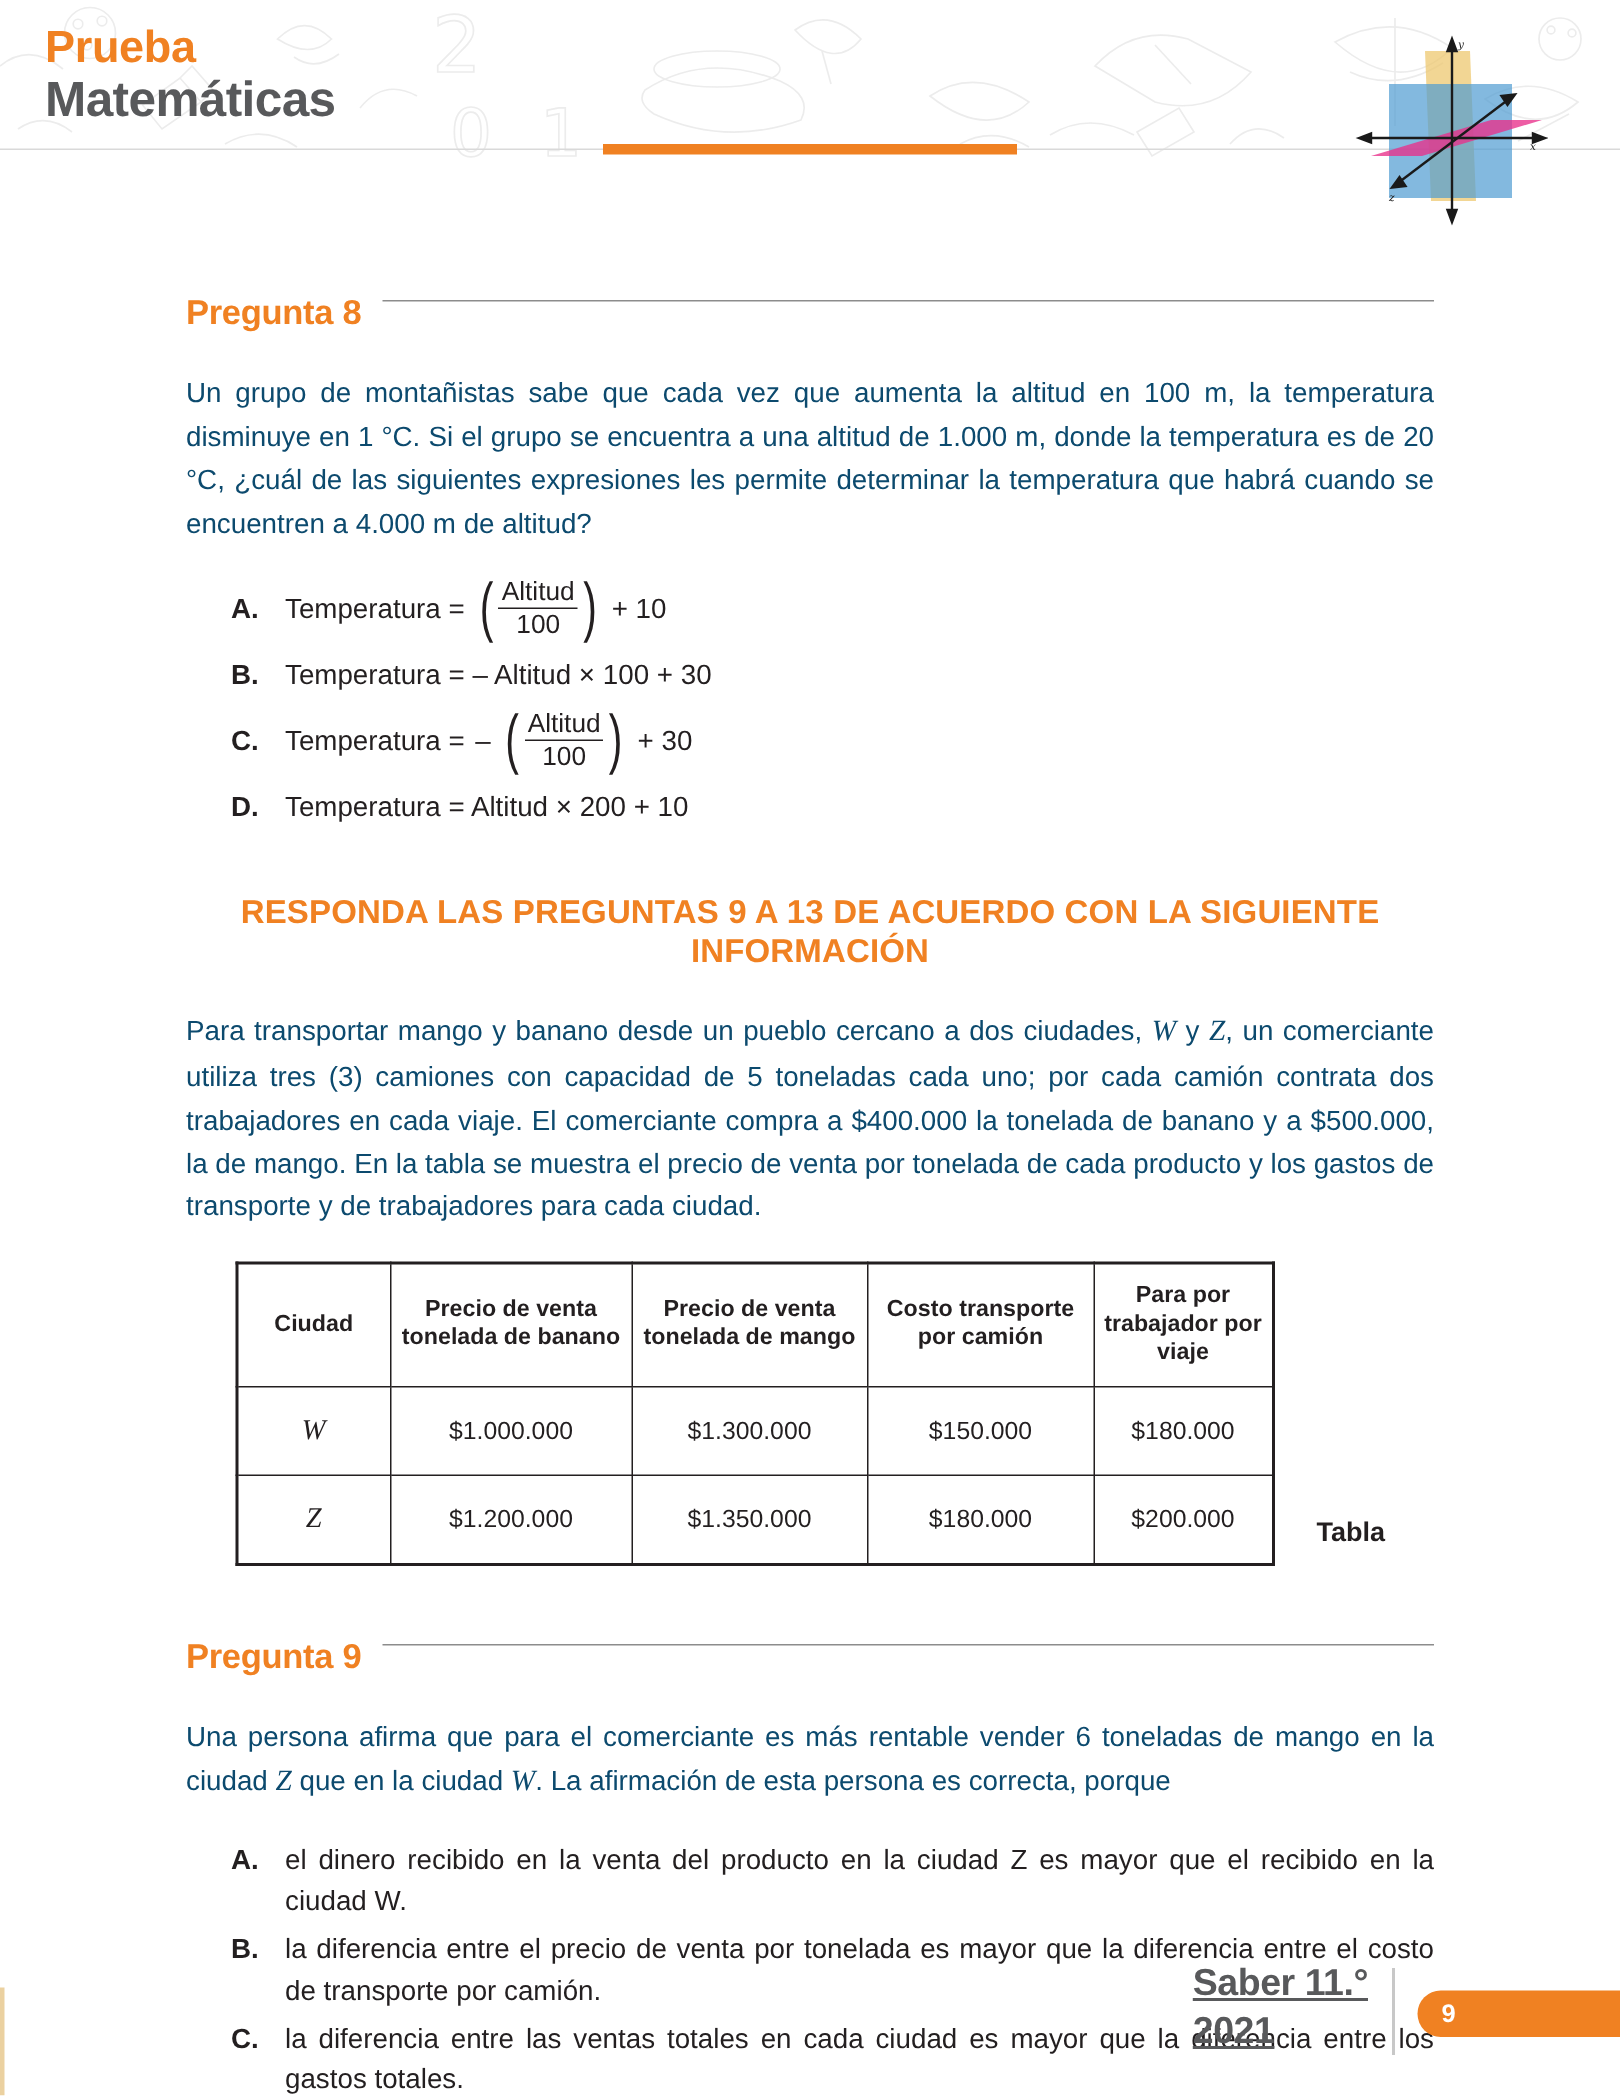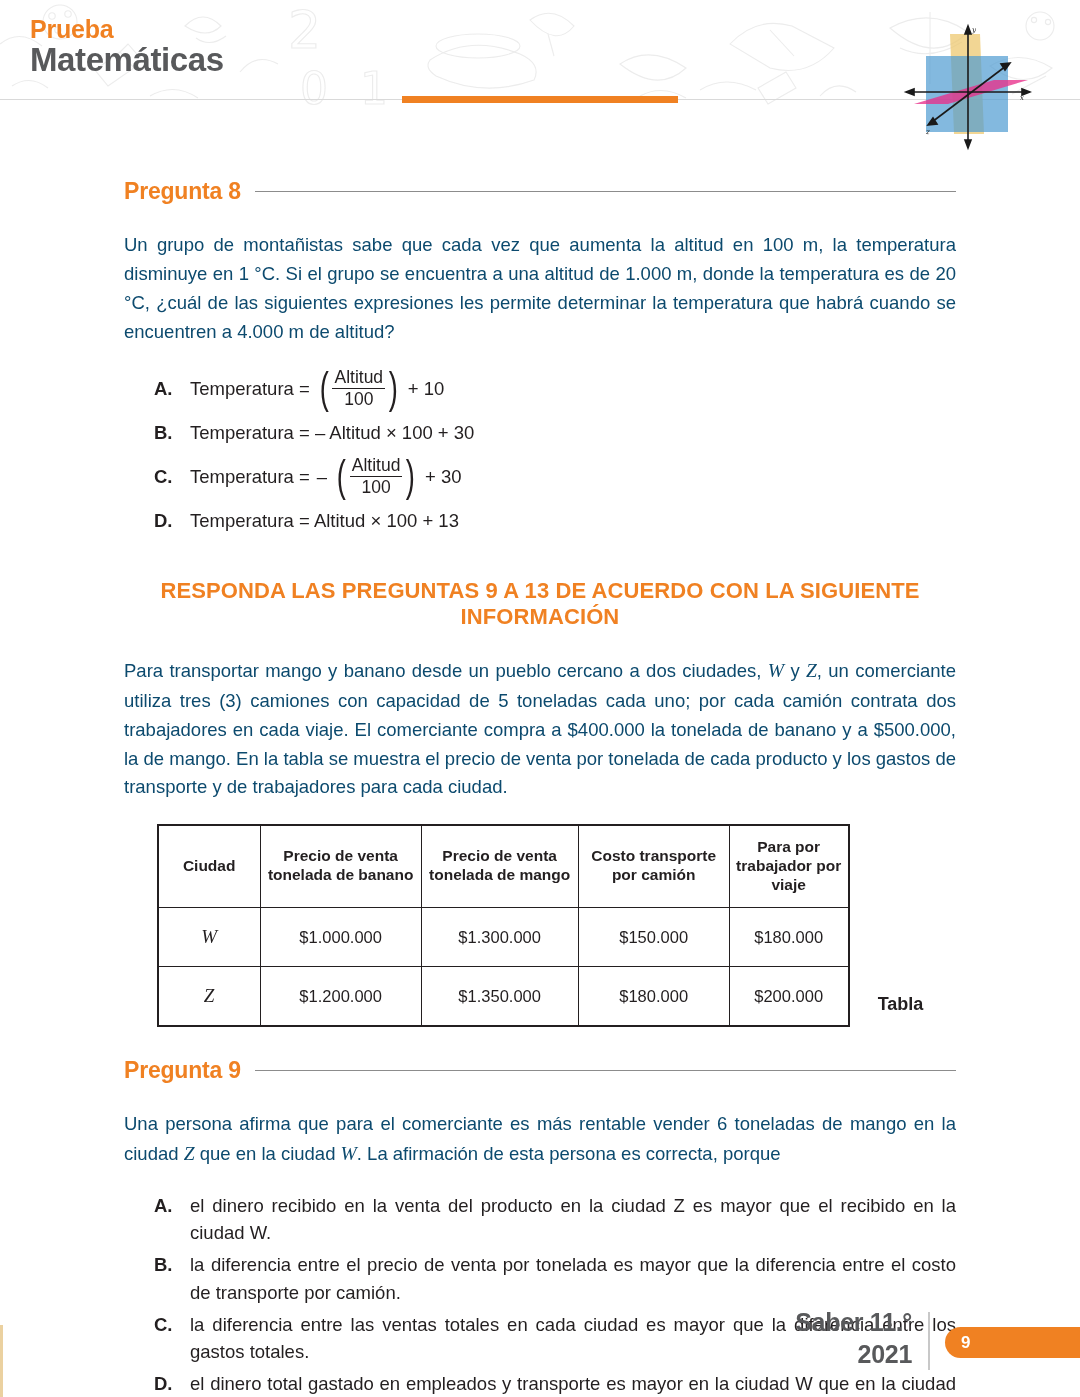--- a/index.html
+++ b/index.html
@@ -31,21 +31,21 @@
     height: 112px;
     opacity: 0.5;
   }
   .header-titles {
     position: absolute;
     left: 30px;
     top: 16px;
     z-index: 4;
   }
   .title-prueba {
-    font-size: 25px;
+    font-size: 30px;
     font-weight: bold;
     color: #F08122;
     line-height: 1.05;
     letter-spacing: -0.2px;
   }
   .title-area {
     font-size: 33px;
     font-weight: bold;
     color: #58595B;
     line-height: 1.1;
@@ -91,20 +91,21 @@
     align-items: center;
     gap: 14px;
     margin-bottom: 0;
   }
   .q-heading .label {
     font-size: 23px;
     font-weight: bold;
     color: #F08122;
     white-space: nowrap;
     letter-spacing: -0.2px;
+    margin-top: 17px;
   }
   .q-heading .rule {
     flex: 1;
     height: 1px;
     background: #8c8c8c;
   }
 
   .stem {
     font-size: 18.5px;
     line-height: 1.56;
@@ -242,26 +243,27 @@
     position: absolute;
     left: 0;
     bottom: 0;
     width: 1080px;
     height: 117px;
   }
   .footer-text {
     position: absolute;
     right: 168px;
     top: 26px;
-    text-align: right;
+    text-align: left;
     font-size: 25px;
     font-weight: bold;
     color: #58595B;
     line-height: 1.28;
     letter-spacing: -0.3px;
+    text-decoration: underline;
   }
   .footer-divider {
     position: absolute;
     right: 150px;
     top: 32px;
     width: 2.5px;
     height: 58px;
     background: #c8c8c8;
   }
   .footer-pill {
@@ -419,21 +421,21 @@
             <span class="den">100</span>
           </span>
           <span class="pright">)</span>
         </span>
         <span>+ 30</span>
       </span>
     </li>
 
     <li class="option option-q8" style="padding-left:30px;">
       <span class="letter">D.</span>
-      <span class="body">Temperatura = Altitud × 100 + 13</span>
+      <span class="body">Temperatura = Altitud × 200 + 10</span>
     </li>
   </ul>
 
   <div style="height:36px;"></div>
 
   <div class="banner">RESPONDA LAS PREGUNTAS 9 A 13 DE ACUERDO CON LA SIGUIENTE INFORMACIÓN</div>
 
   <div style="height:26px;"></div>
 
   <div class="stem"><span>Para transportar mango y banano desde un pueblo cercano a dos ciudades, </span><span class="mathvar">W</span><span> y </span><span class="mathvar">Z</span><span>, un comerciante utiliza tres (3) camiones con capacidad de 5 toneladas cada uno; por cada camión contrata dos trabajadores en cada viaje. El comerciante compra a $400.000 la tonelada de banano y a $500.000, la de mango. En la tabla se muestra el precio de venta por tonelada de cada producto y los gastos de transporte y de trabajadores para cada ciudad.</span></div>

